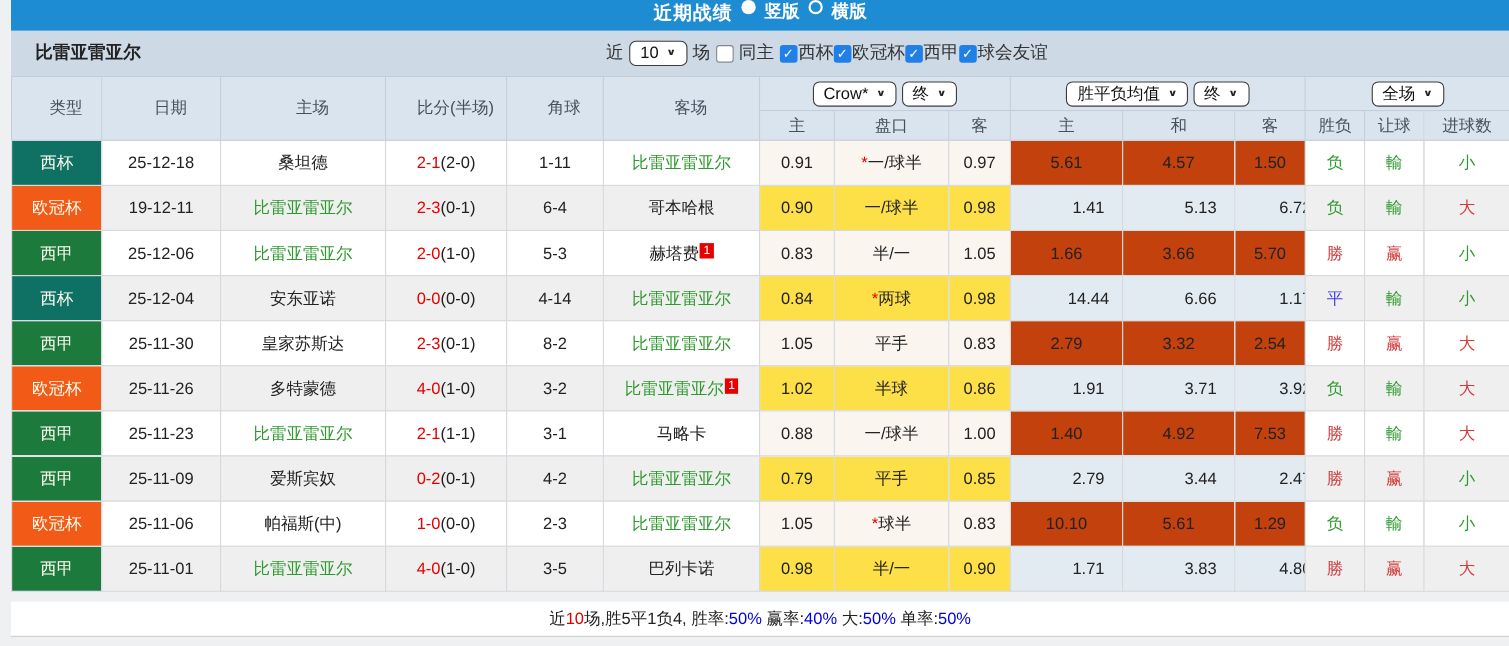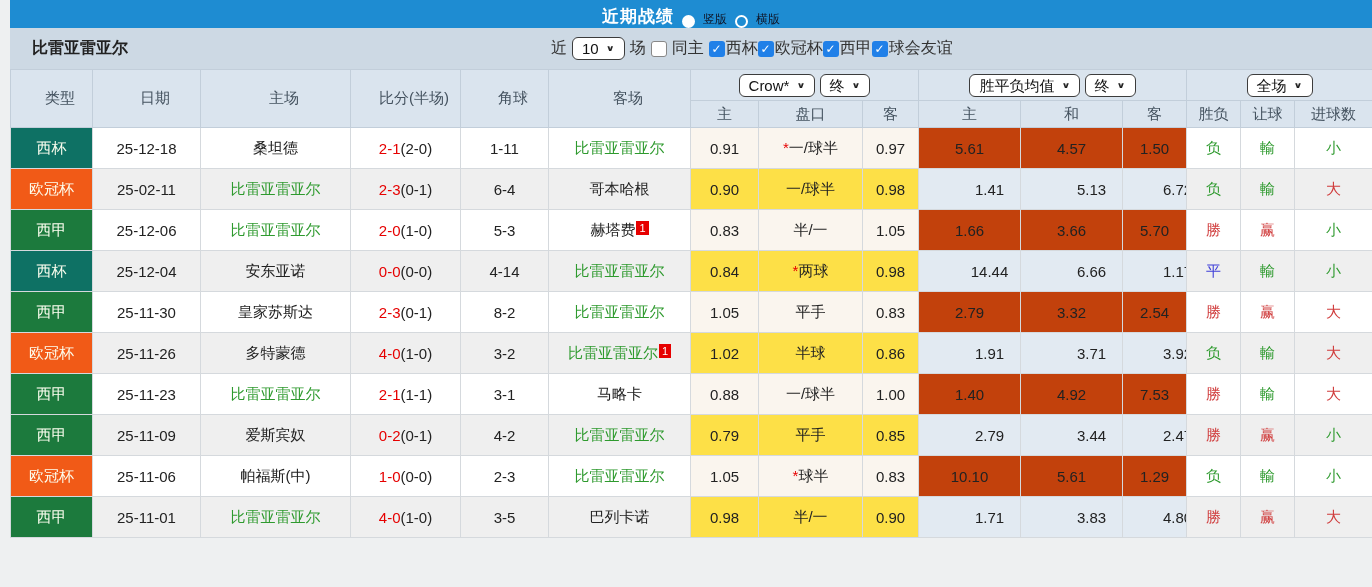--- a/index.html
+++ b/index.html
@@ -2,26 +2,26 @@
 <html><head>
 <meta charset="utf-8">
 <style>
   * { margin:0; padding:0; box-sizing:border-box; }
   html,body { width:1372px; height:587px; }
   body { font-family:"Liberation Sans","DejaVu Sans",sans-serif; background:#eef0f1; color:#222; }
   .page { position:relative; width:1372px; height:587px; overflow:hidden; }
 
   
   .topbar { position:absolute; left:10px; top:0; width:1362px; height:28px;
-    background:#1E8CD2; display:flex; align-items:flex-end; justify-content:center; gap:8px; }
+    background:#1E8CD2; display:flex; align-items:flex-start; justify-content:center; gap:8px; }
   .topbar .title { color:#fff; font-weight:bold; font-size:17px; letter-spacing:1px; }
   .radio { width:13px; height:13px; border-radius:50%; display:inline-block; }
   .radio.sel { background:#fff; }
   .radio.un { background:transparent; border:2px solid #fff; }
-  .radio-label { color:#0f172a; font-size:12px; }
+  .radio-label { color:#ffffff; font-size:16px;font-weight:bold; }
 
   
   .filterbar { position:absolute; left:10px; top:28px; width:1362px; height:41px;
     background:#CDD9E4; display:flex; align-items:center; }
   .teamname-hdr { font-weight:bold; font-size:16px; color:#222; padding-left:22px; }
   .filters { position:absolute; left:541px; top:0; height:41px; display:flex; align-items:center; gap:5px; font-size:16px; color:#333; }
   .dd { display:inline-flex; align-items:center; gap:7px; background:#fff; border:1.5px solid #3c3c3c;
     border-radius:6px; padding:1px 9px; font-size:15px; color:#111; line-height:19px; }
   .dd .chev { font-size:11px; font-weight:bold; color:#222; transform:scaleY(.75); }
   .cb { width:16px; height:16px; border-radius:3px; display:inline-flex; align-items:center; justify-content:center; flex:0 0 auto; }
@@ -181,21 +181,21 @@
           <td class="pan">0.97</td>
           <td class="eu">5.61</td>
           <td class="eu">4.57</td>
           <td class="eu">1.50</td>
           <td class="c-green">负</td>
           <td class="c-green">輸</td>
           <td class="c-green">小</td>
         </tr>
         <tr class="even">
           <td class="type-cell" style="background: rgb(241, 90, 23);">欧冠杯</td>
-          <td>25-02-11</td>
+          <td>19-12-11</td>
           <td><span class="team-main">比雷亚雷亚尔</span></td>
           <td><span class="score-red">2-3</span><span>(0-1)</span></td>
           <td>6-4</td>
           <td><span>哥本哈根</span></td>
           <td class="pan">0.90</td>
           <td class="pan"><span>一/球半</span></td>
           <td class="pan">0.98</td>
           <td class="eu">1.41</td>
           <td class="eu">5.13</td>
           <td class="eu">6.72</td>
@@ -335,14 +335,17 @@
           <td class="eu">1.71</td>
           <td class="eu">3.83</td>
           <td class="eu">4.80</td>
           <td class="c-red">勝</td>
           <td class="c-red">赢</td>
           <td class="c-red">大</td>
         </tr>
       </tbody>
   </table>
 
+  <div class="footerbar">
+    <span id="footer-text"><span>近</span><span class="f-red">10</span><span>场,胜5平1负4, 胜率:</span><span class="f-blue">50%</span><span> 赢率:</span><span class="f-blue">40%</span><span> 大:</span><span class="f-blue">50%</span><span> 单率:</span><span class="f-blue">50%</span></span>
+  </div>
 
 </div>
 
 </body></html>

